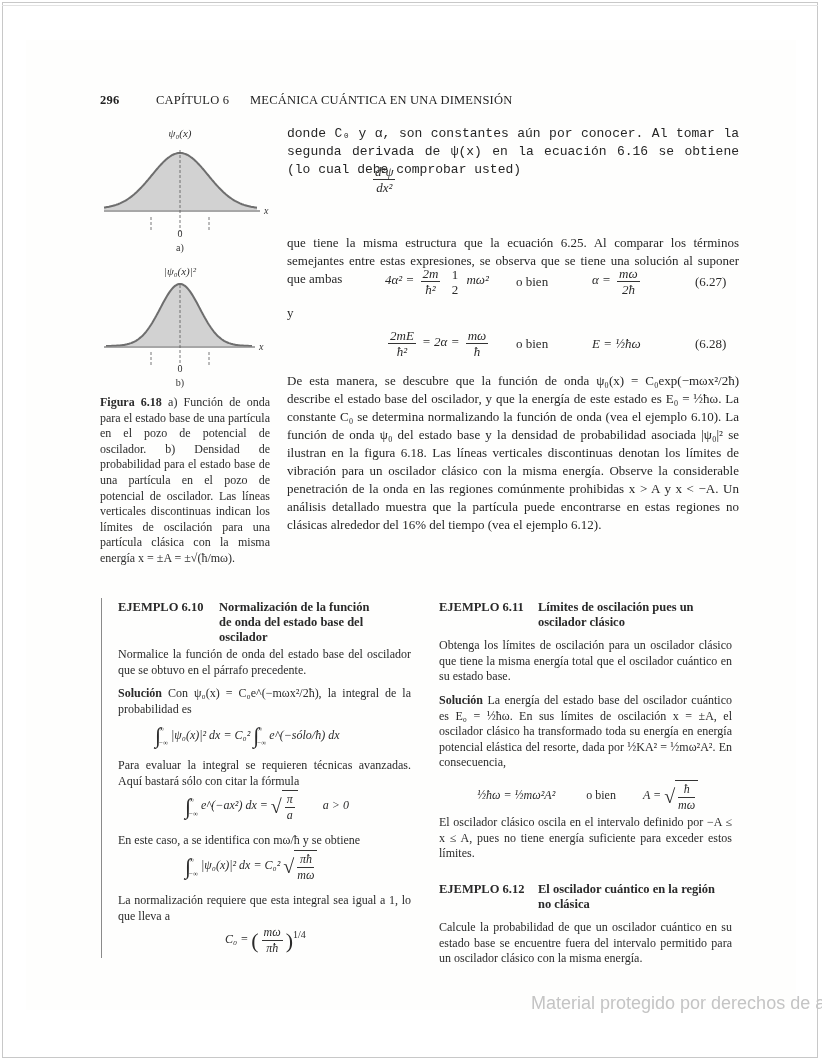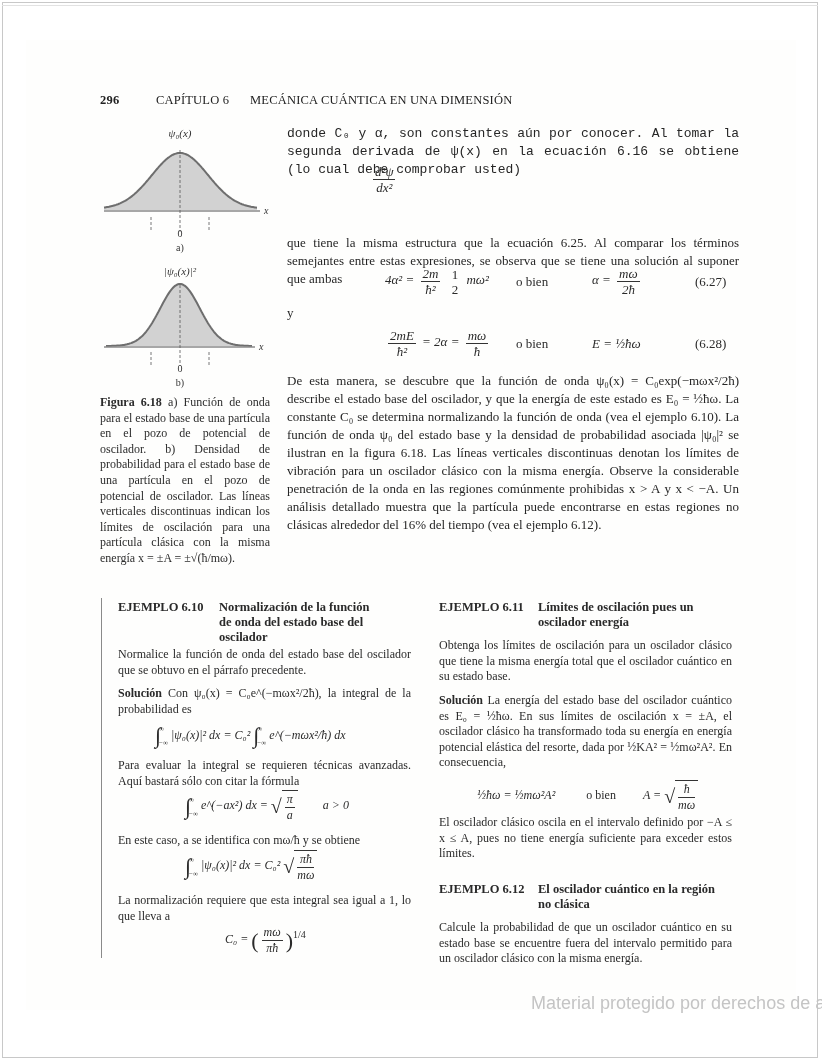--- a/index.html
+++ b/index.html
@@ -132,21 +132,21 @@
   <span class="ttl" style="left:101px; top:30px;">oscilador</span>
 </div>
 <div class="ex" style="left:118px; top:647px; width:293px;">Normalice la función de onda del estado base del oscilador que se obtuvo en el párrafo precedente.</div>
 <div class="ex" style="left:118px; top:686px; width:293px;">
   <b>Solución</b><span> Con ψ₀(x) = C₀e^(−mωx²/2ħ), la integral de la probabilidad es</span>
 </div>
 <div class="eq-small" style="left:155px; top:722px;">
   <span class="int">∫</span><span class="limits"><span style="display:block">∞</span><span style="display:block">−∞</span></span>
   <span>|ψ₀(x)|² dx = C₀²</span>
   <span class="int">∫</span><span class="limits"><span style="display:block">∞</span><span style="display:block">−∞</span></span>
-  <span>e^(−mωx²/ħ) dx</span>
+  <span>e^(−sólo/ħ) dx</span>
 </div>
 <div class="ex" style="left:118px; top:758px; width:293px;">Para evaluar la integral se requieren técnicas avanzadas. Aquí bastará sólo con citar la fórmula</div>
 <div class="eq-small" style="left:185px; top:790px;">
   <span class="int">∫</span><span class="limits"><span style="display:block">∞</span><span style="display:block">−∞</span></span>
   <span>e^(−ax²) dx =</span>
   <span class="sqrt"><span class="rad">√</span><span class="in"><span class="frac"><span class="n">π</span><span class="d">a</span></span></span></span>
   <span style="margin-left:22px;">a &gt; 0</span>
 </div>
 <div class="ex" style="left:118px; top:833px; width:293px;">En este caso, a se identifica con mω/ħ y se obtiene</div>
 <div class="eq-small" style="left:185px; top:850px;">
@@ -156,21 +156,21 @@
 </div>
 <div class="ex" style="left:118px; top:893px; width:293px;">La normalización requiere que esta integral sea igual a 1, lo que lleva a</div>
 <div class="eq-small" style="left:225px; top:925px;">
   <span>C₀ =</span>
   <span class="up" style="font-size:22px; vertical-align:middle;">(</span><span class="frac"><span class="n">mω</span><span class="d">πħ</span></span><span class="up" style="font-size:22px; vertical-align:middle;">)</span><sup class="up sm">1/4</sup>
 </div>
 
 <div class="ex ex-head" style="left:439px; top:600px; width:300px; height:32px;">
   <span class="lbl">EJEMPLO 6.11</span>
   <span class="ttl" style="left:99px; top:0;">Límites de oscilación pues un</span>
-  <span class="ttl" style="left:99px; top:15px;">oscilador energía</span>
+  <span class="ttl" style="left:99px; top:15px;">oscilador clásico</span>
 </div>
 <div class="ex" style="left:439px; top:638px; width:293px;">Obtenga los límites de oscilación para un oscilador clásico que tiene la misma energía total que el oscilador cuántico en su estado base.</div>
 <div class="ex" style="left:439px; top:693px; width:293px;">
   <b>Solución</b><span> La energía del estado base del oscilador cuántico es E₀ = ½ħω. En sus límites de oscilación x = ±A, el oscilador clásico ha transformado toda su energía en energía potencial elástica del resorte, dada por ½KA² = ½mω²A². En consecuencia,</span>
 </div>
 <div class="eq-small" style="left:477px; top:780px; width:260px;">
   <span>½ħω = ½mω²A²</span>
   <span class="up" style="margin-left:28px;">o bien</span>
   <span style="margin-left:24px;">A =</span>
   <span class="sqrt"><span class="rad">√</span><span class="in"><span class="frac"><span class="n">ħ</span><span class="d">mω</span></span></span></span>

